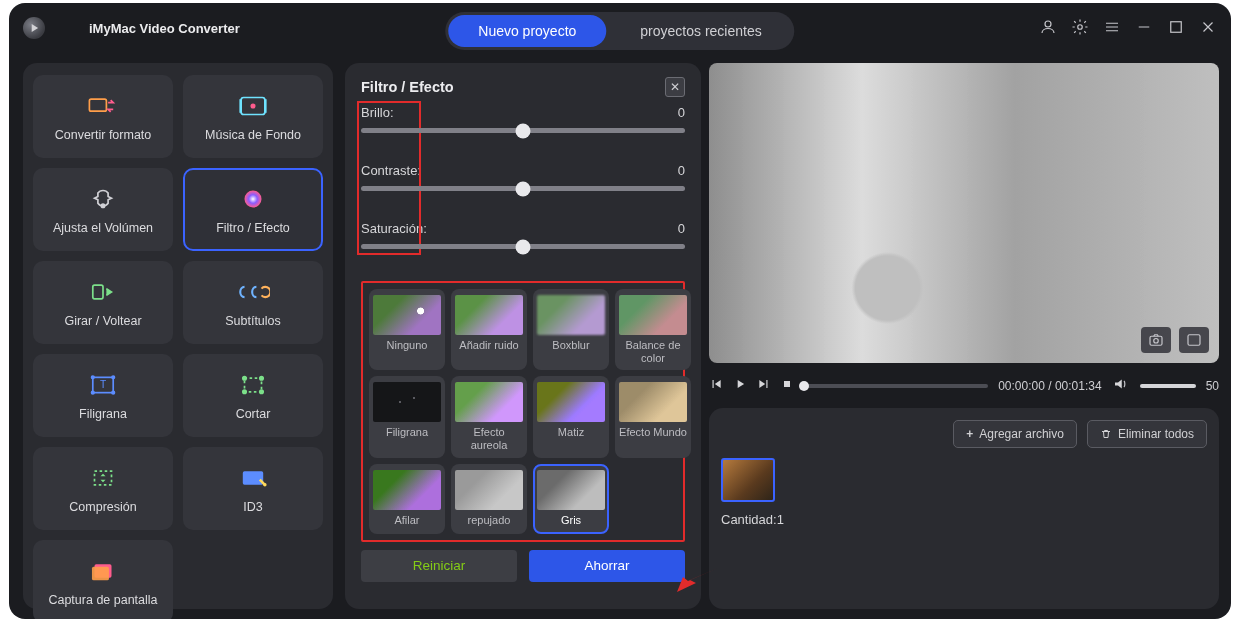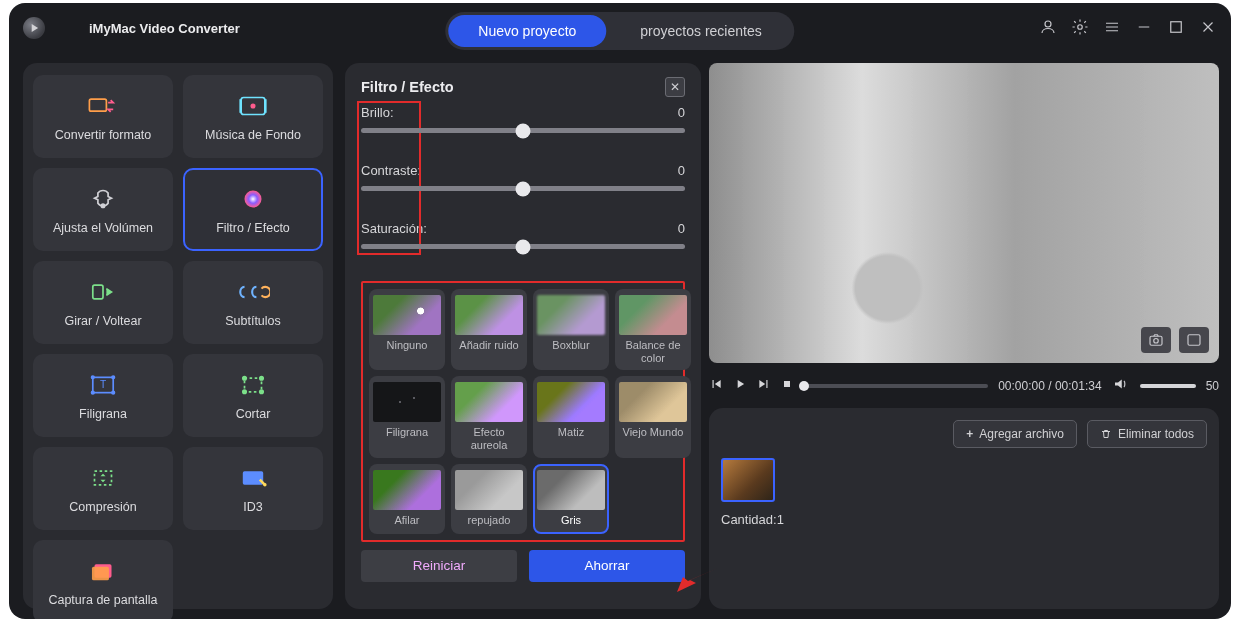--- a/index.html
+++ b/index.html
@@ -131,21 +131,21 @@
     min-height:70px;
   }
   .fitem .thumb{
     width:68px;height:40px;border-radius:2px;background:#6b6c73;
     margin-bottom:4px;
   }
   .fitem.selected{border-color:var(--accent);color:#fff}
   
   .cbtns{display:flex;gap:12px;margin-top:8px;}
   .btn{flex:1;height:32px;border-radius:4px;display:flex;align-items:center;justify-content:center;cursor:pointer;font-size:13.5px;}
-  .btn.gray{background:#3d3e44;color:#f0abfc;}
+  .btn.gray{background:#3d3e44;color:#84cc16;}
   .btn.blue{background:var(--accent2);color:#ffffff;}
   
   .right{
     flex:1;padding:10px 12px 10px 6px;display:flex;flex-direction:column;gap:12px;
   }
   .preview{
     position:relative;flex:0 0 300px;background:#15161a;border-radius:8px;
     display:flex;align-items:center;justify-content:center;overflow:hidden;
   }
   .preview-img{
@@ -435,21 +435,21 @@
             <div class="fitem">
               <div class="thumb" style="background:linear-gradient(135deg,#4d7a3a 30%,#a074c2 70%);filter:brightness(1.3) blur(0.5px);"></div>
               <span style="text-align:center;line-height:1.15">Efecto aureola</span>
             </div>
             <div class="fitem">
               <div class="thumb" style="background:linear-gradient(135deg,#4d7a3a 30%,#d074e2 70%);filter:hue-rotate(-30deg) saturate(1.4);"></div>
               <span style="text-align:center;line-height:1.15">Matiz</span>
             </div>
             <div class="fitem">
               <div class="thumb" style="background:linear-gradient(135deg,#8a7a3a 30%,#c2a674 70%);filter:sepia(0.9);"></div>
-              <span style="text-align:center;line-height:1.15">Viejo Mundo</span>
+              <span style="text-align:center;line-height:1.15">Efecto Mundo</span>
             </div>
             <div class="fitem">
               <div class="thumb" style="background:linear-gradient(135deg,#4d7a3a 30%,#a074c2 70%);filter:contrast(1.4);"></div>
               <span style="text-align:center;line-height:1.15">Afilar</span>
             </div>
             <div class="fitem">
               <div class="thumb" style="background:linear-gradient(135deg,#9a9a9a 30%,#c7c7c7 70%);"></div>
               <span style="text-align:center;line-height:1.15">repujado</span>
             </div>
             <div class="fitem selected">

